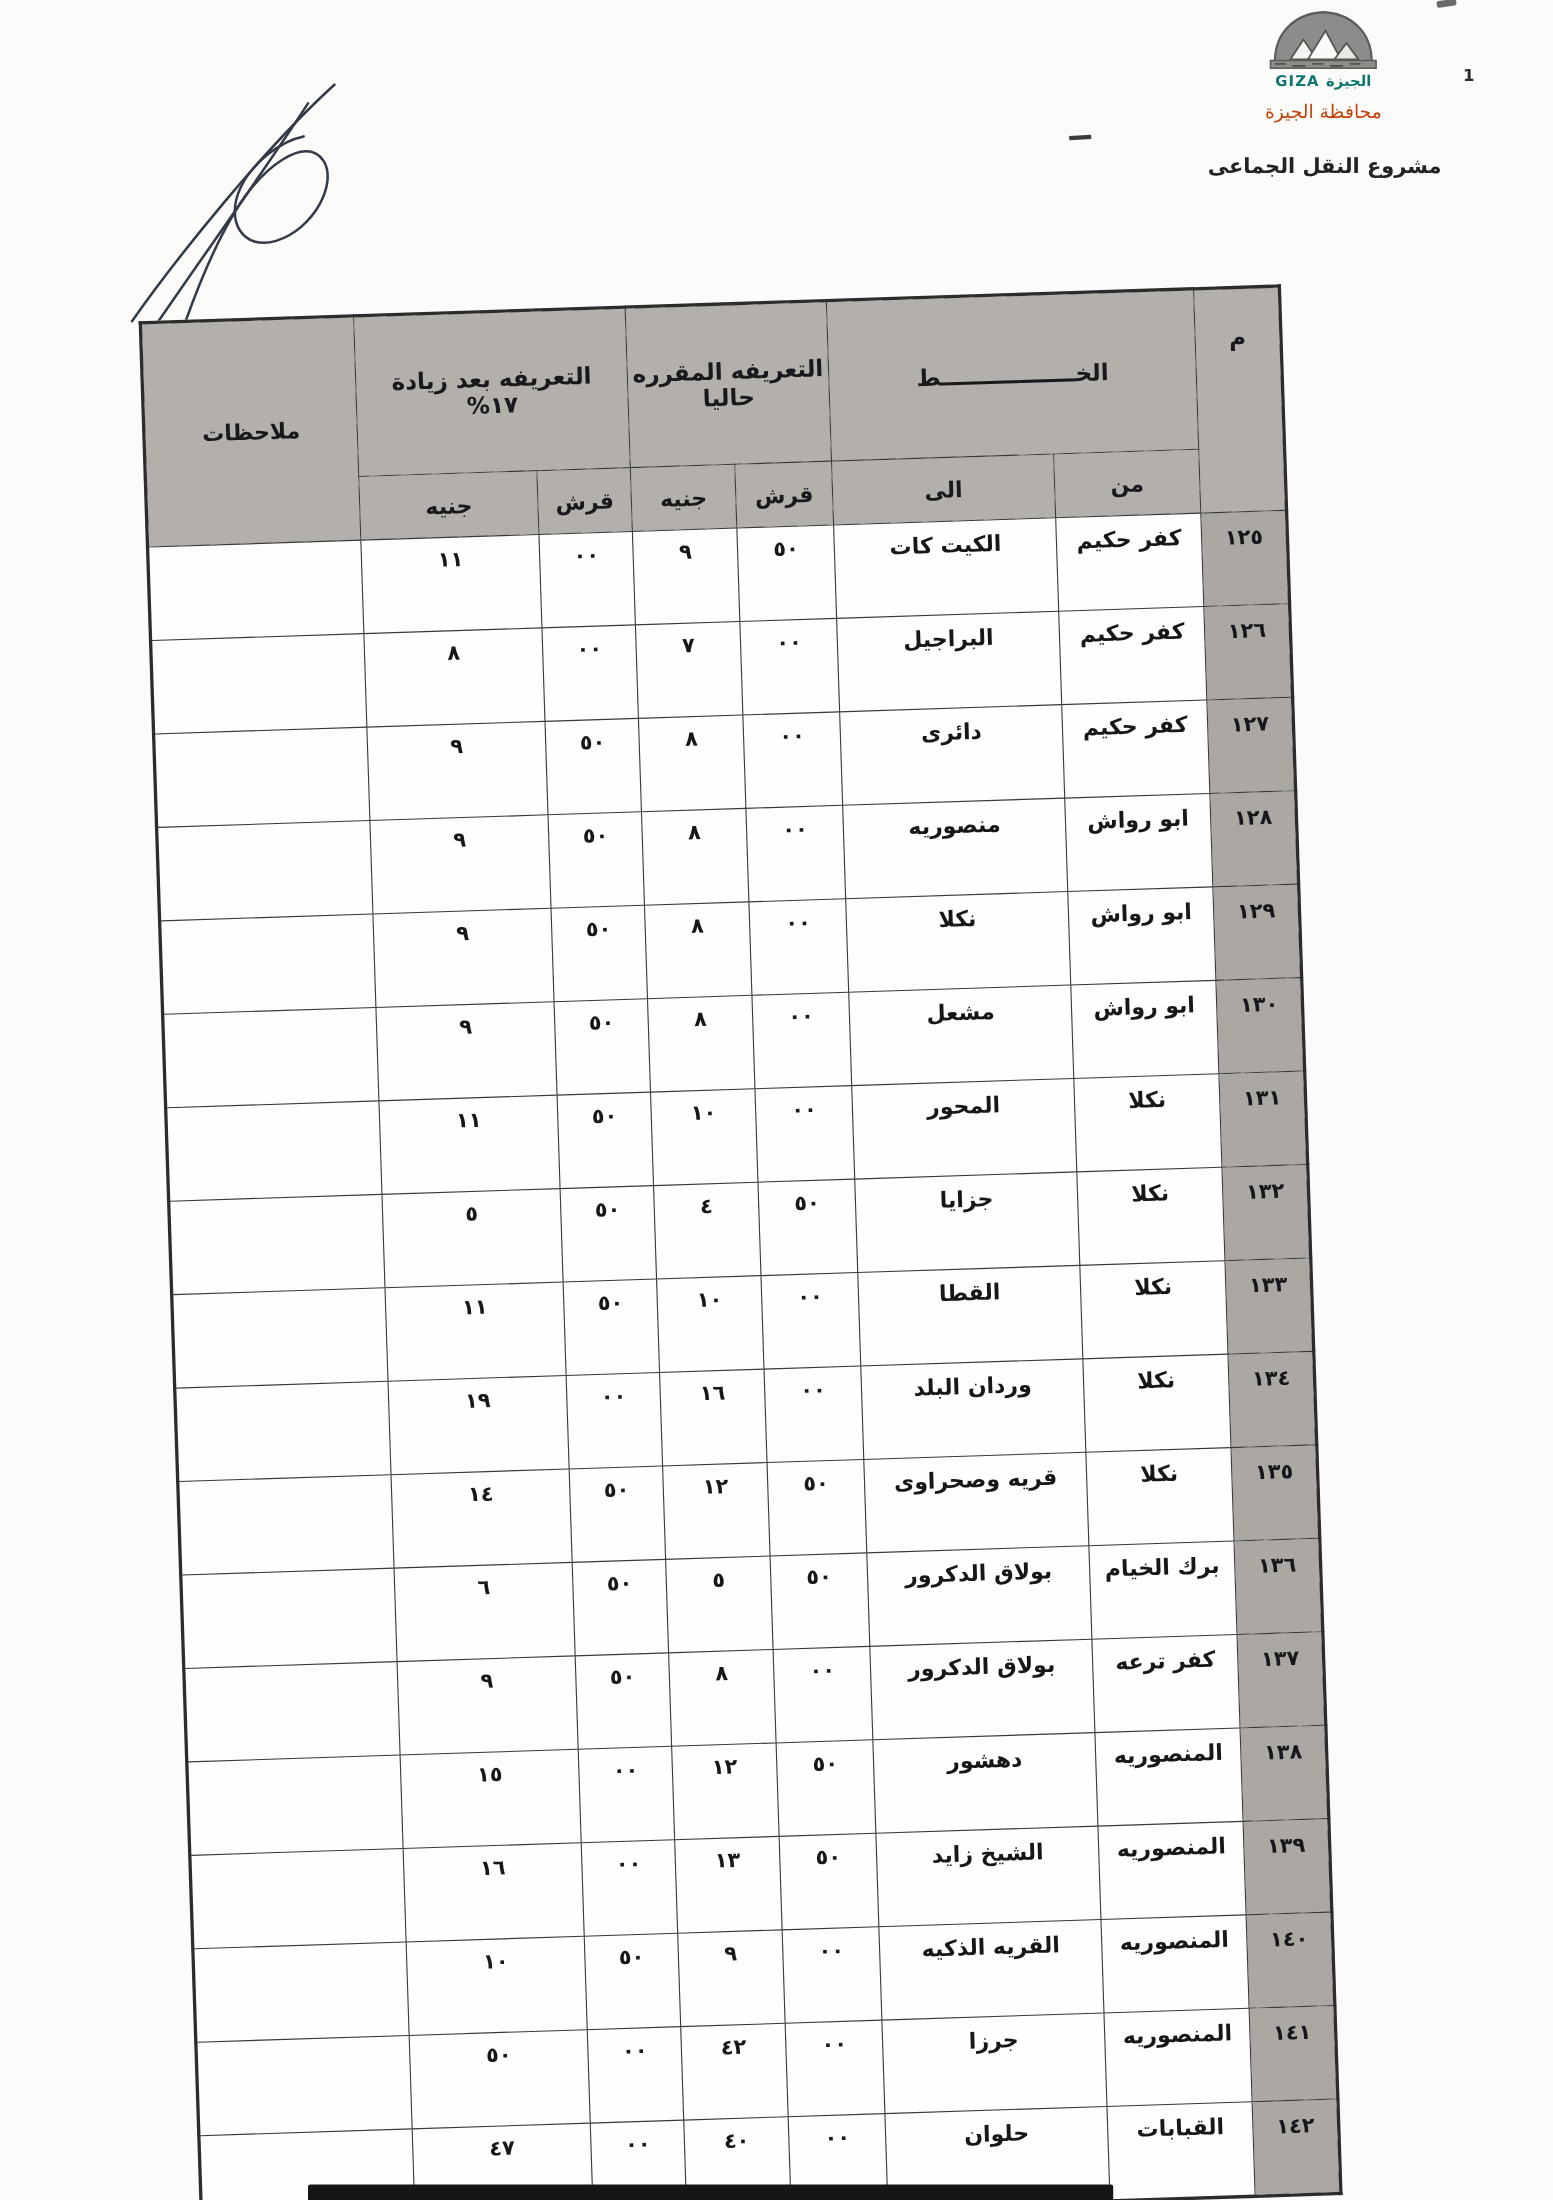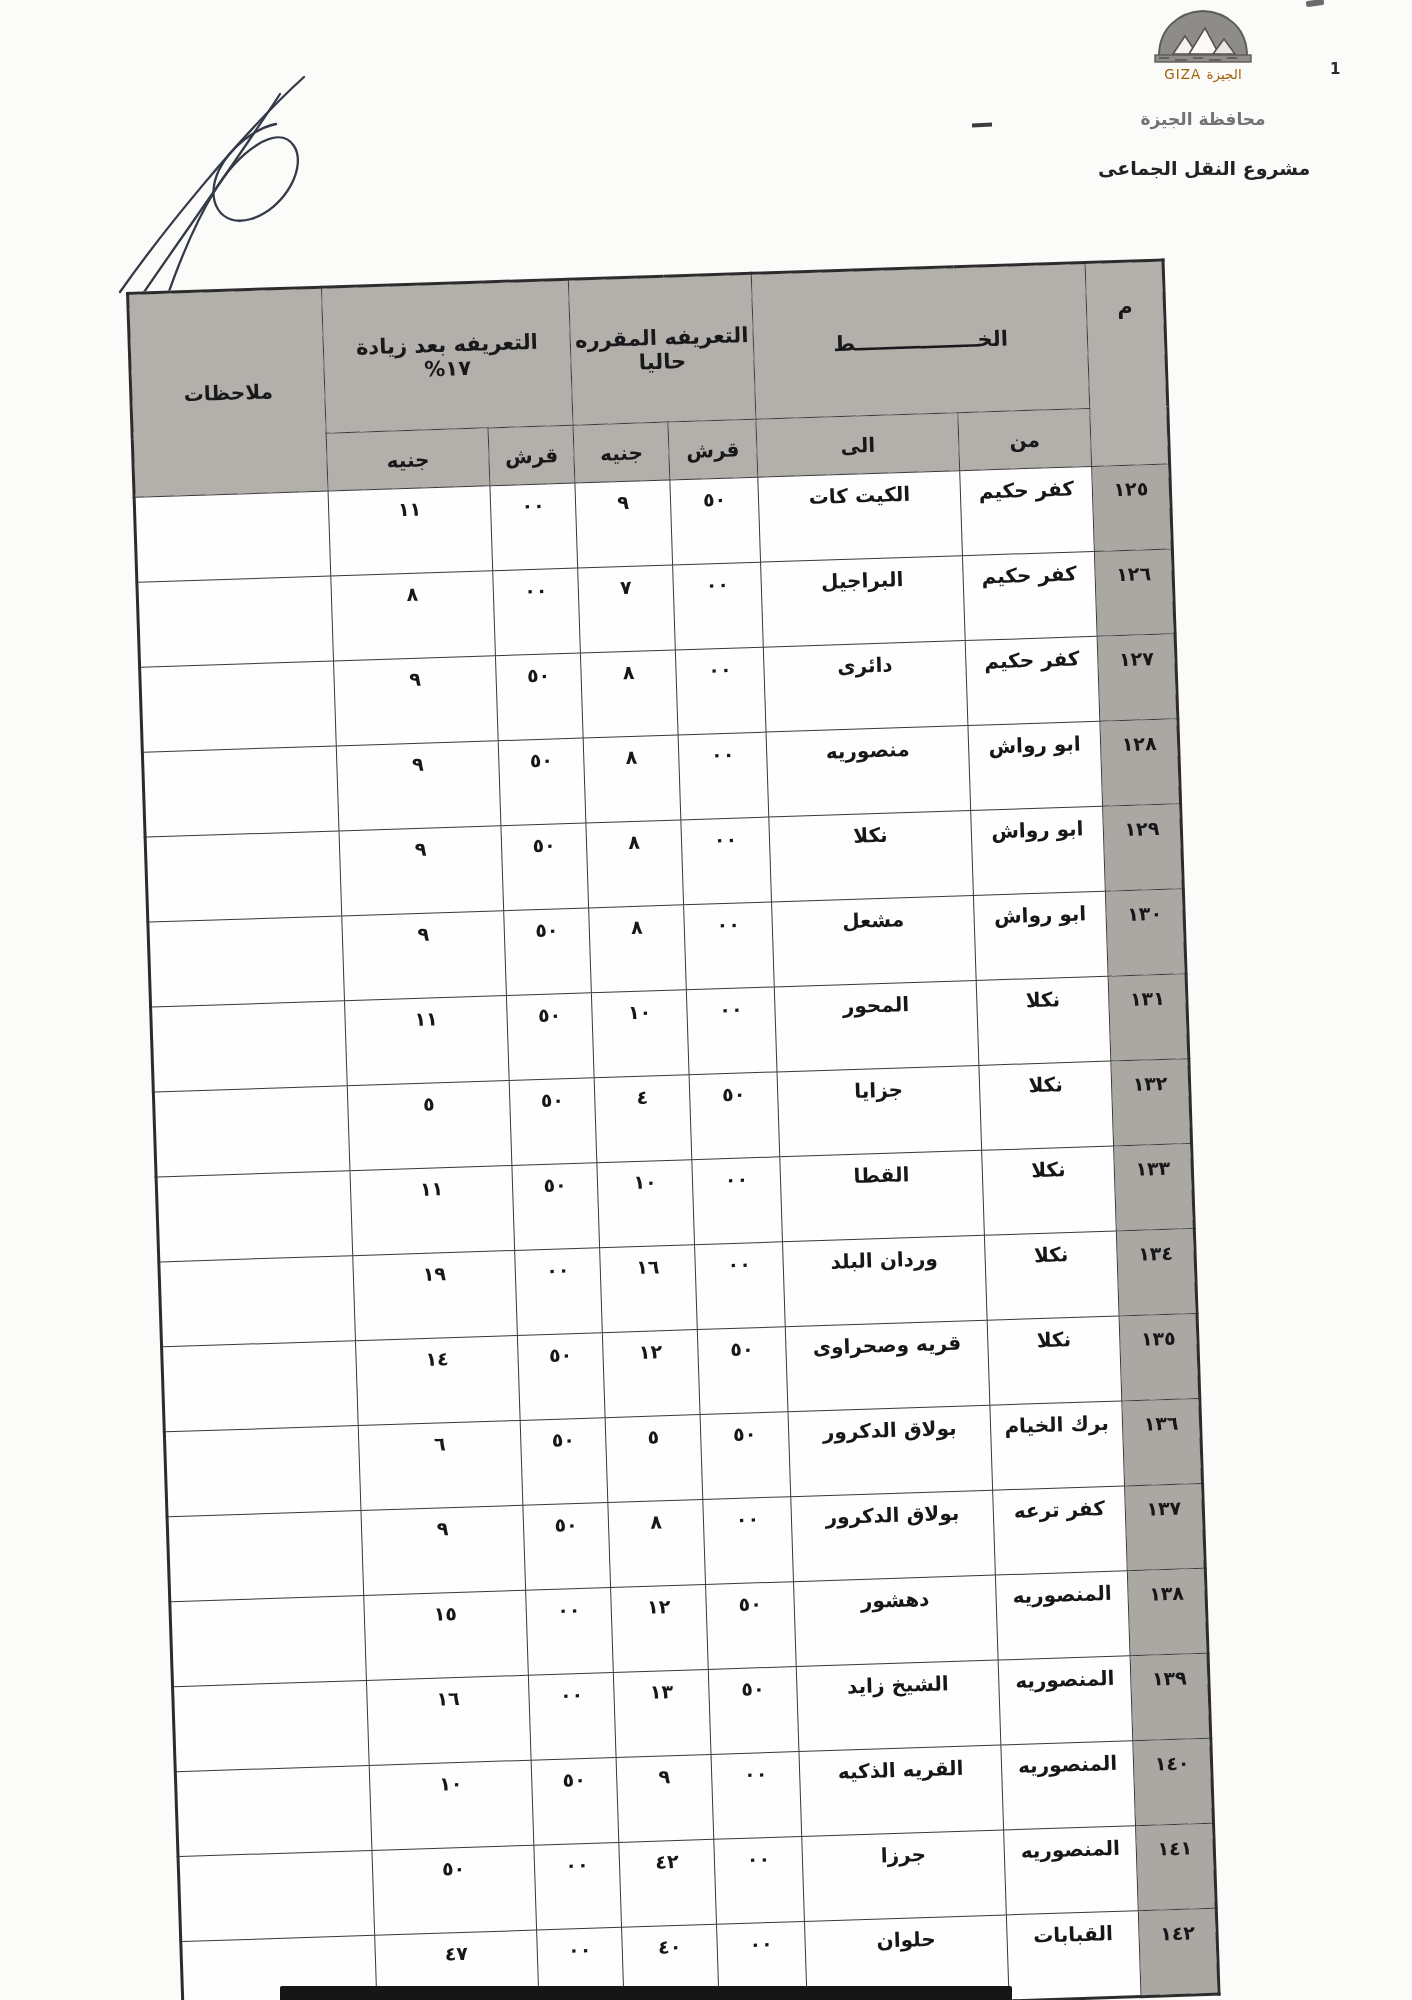--- a/index.html
+++ b/index.html
@@ -7,25 +7,25 @@
     width:1412px;height:2000px;position:relative;overflow:hidden;
     background:#fbfbfa;
     font-family:"DejaVu Sans", sans-serif;
     color:#1d1d1d;
   }
   
   .letterhead{position:absolute;top:6px;right:104px;width:210px;text-align:center;}
   .logo{width:104px;margin:0 auto;}
   .logo svg{display:block;width:104px;height:62px;}
   .logo-wordmark{
-    direction:ltr;font-weight:normal;font-size:13.5px;letter-spacing:1px;
-    color:#a16207;margin-top:-2px;white-space:nowrap;
+    direction:ltr;font-weight:bold;font-size:13.5px;letter-spacing:1px;
+    color:#0f766e;margin-top:-2px;white-space:nowrap;
   }
   .governorate{
-    margin-top:27px;font-size:17px;font-weight:bold;color:#737373;white-space:nowrap;
+    margin-top:10px;font-size:17px;font-weight:normal;color:#c2410c;white-space:nowrap;
   }
   .project{
     margin-top:28px;font-size:19px;font-weight:bold;color:#232326;
     text-underline-offset:5px;white-space:nowrap;
   }
   .page-mark{position:absolute;top:60px;left:1330px;font-size:15px;font-weight:bold;color:#2a2a2a;}
   .corner-smudge{position:absolute;top:0;left:1306px;width:18px;height:6px;background:#6b6b6b;border-radius:2px;transform:rotate(-8deg);}
   .pen-dash{position:absolute;top:123px;left:972px;width:20px;height:3.5px;background:#3c3c3c;transform:rotate(-3deg);}
   
   .signature{position:absolute;top:60px;left:90px;width:255px;height:315px;}

